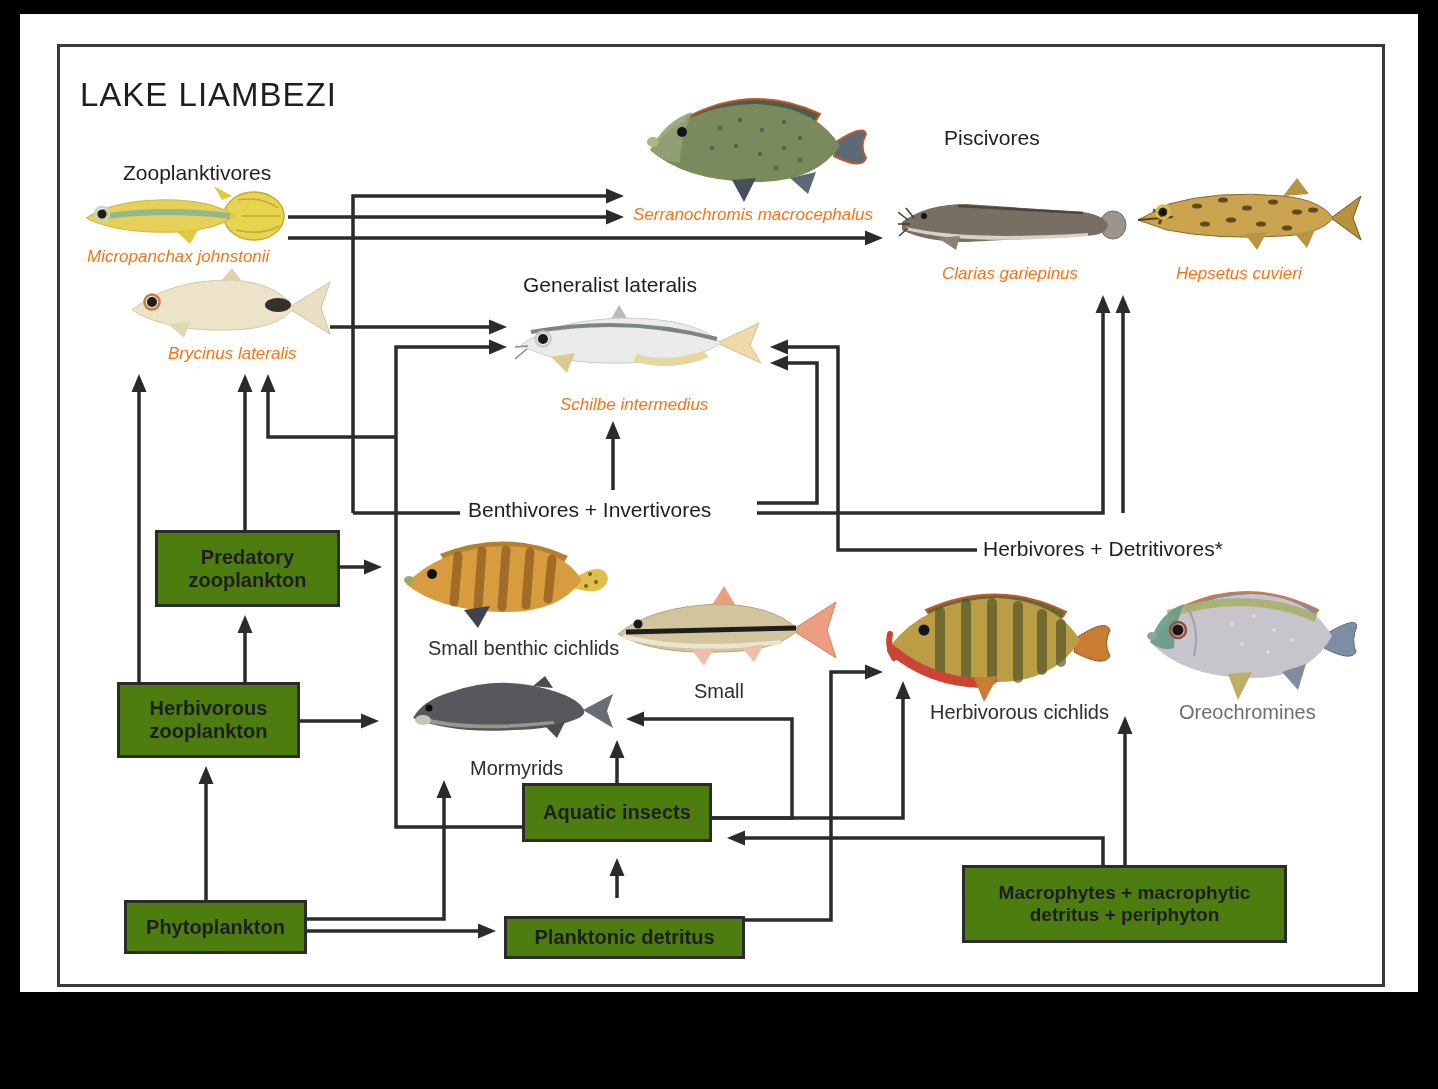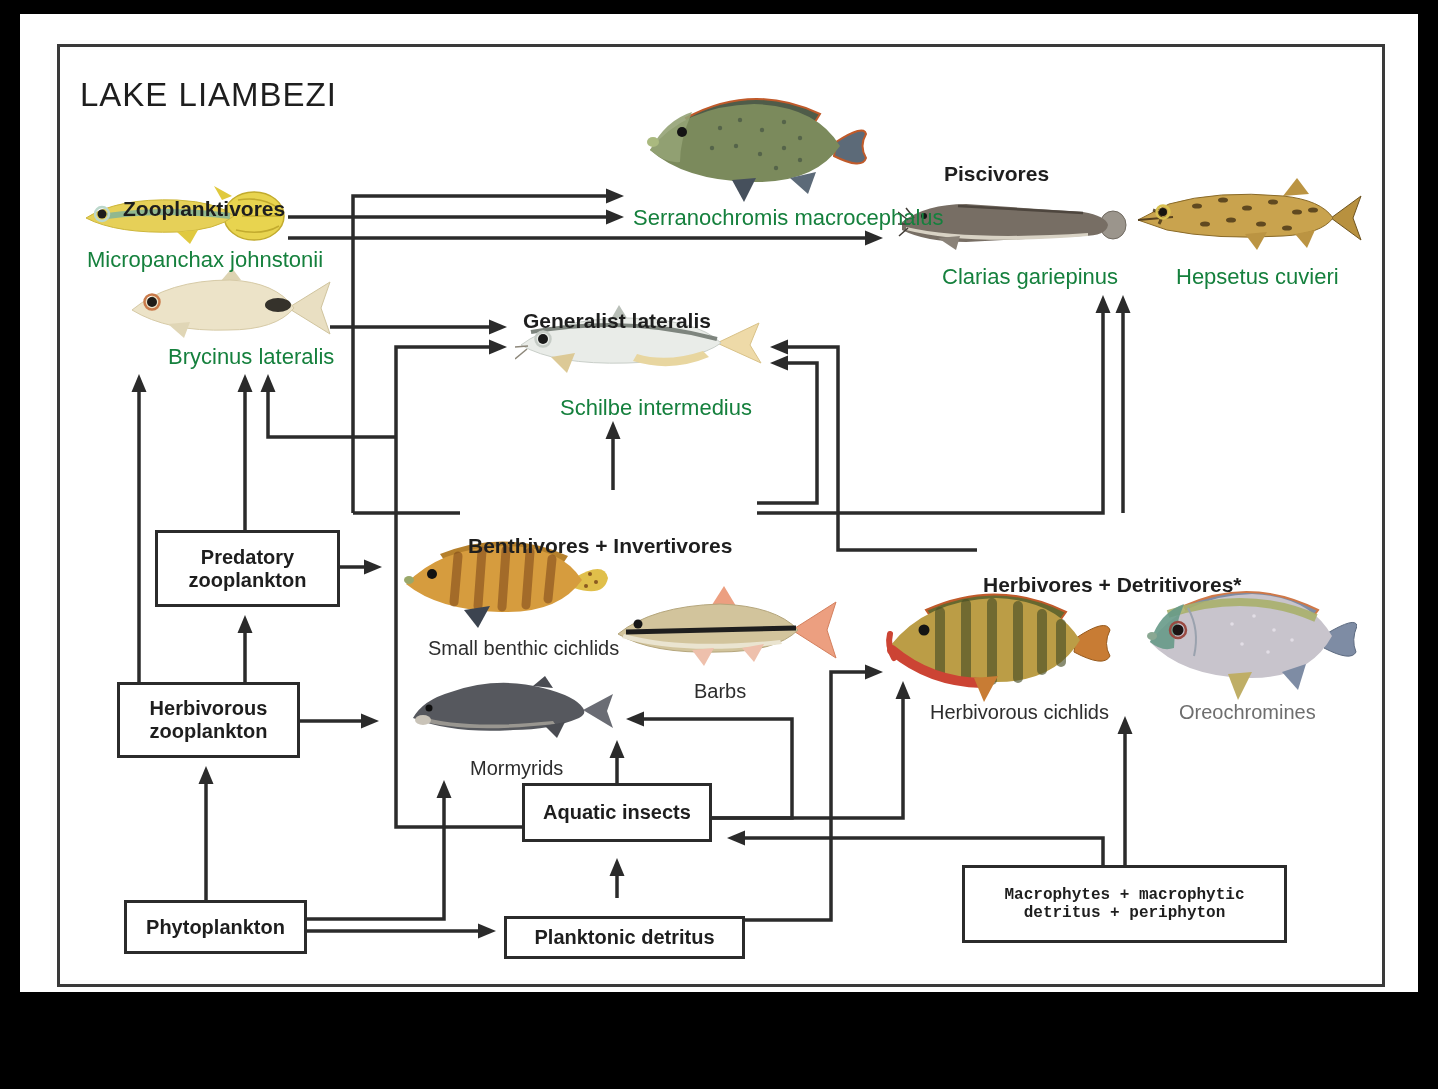--- a/index.html
+++ b/index.html
@@ -5,31 +5,31 @@
   html,body{margin:0;padding:0;}
   body{
     width:1438px;height:1089px;position:relative;overflow:hidden;
     background:#000;
     font-family:"Liberation Sans","DejaVu Sans",sans-serif;
   }
   .page{position:absolute;left:20px;top:14px;width:1398px;height:978px;background:#ffffff;}
   .frame{position:absolute;left:57px;top:44px;width:1322px;height:937px;border:3px solid #3a3a3a;}
   .abs{position:absolute;}
   .title{font-size:33px;font-weight:normal;color:#1e1e1e;letter-spacing:1px;white-space:nowrap;}
-  .hd{font-size:21px;font-weight:bold;color:#1e1e1e;white-space:nowrap;margin-top:36px;}
-  .sp{font-size:22px;color:#15803d;white-space:nowrap;}
+  .hd{font-size:21px;font-weight:normal;color:#1e1e1e;white-space:nowrap;}
+  .sp{font-size:17px;font-style:italic;color:#f97316;white-space:nowrap;}
   .cm{font-size:20px;color:#2d2d2d;white-space:nowrap;}
   .cm.muted{color:#6e6e6e;text-align:right;}
   .nbox{
-    position:absolute;border:3px solid #2b2b2b;background:#ffffff;
+    position:absolute;border:3px solid #2b2b2b;background:#4d7c0f;
     display:flex;align-items:center;justify-content:center;text-align:center;
     font-weight:bold;font-size:20px;color:#1e1e1e;line-height:1.15;box-sizing:border-box;
     padding:2px 6px;
   }
-  .nbox.small-font{font-size:16px;font-family:Liberation Mono, monospace;}
+  .nbox.small-font{font-size:19px;}
   svg.layer{position:absolute;left:0;top:0;}
   .fish{position:absolute;}
 </style>
 </head>
 <body>
 
 <div class="page"></div>
 <div class="frame"></div>
 
 <svg class="layer" width="1438" height="1089" viewBox="0 0 1438 1089">
@@ -281,21 +281,21 @@
 <div class="abs hd" style="left:983px;top:537px">Herbivores + Detritivores*</div>
 
 <div class="abs sp" style="left:87px;top:247px">Micropanchax johnstonii</div>
 <div class="abs sp" style="left:168px;top:344px">Brycinus lateralis</div>
 <div class="abs sp" style="left:633px;top:205px">Serranochromis macrocephalus</div>
 <div class="abs sp" style="left:942px;top:264px">Clarias gariepinus</div>
 <div class="abs sp" style="left:1176px;top:264px">Hepsetus cuvieri</div>
 <div class="abs sp" style="left:560px;top:395px">Schilbe intermedius</div>
 
 <div class="abs cm" style="left:428px;top:637px">Small benthic cichlids</div>
-<div class="abs cm" style="left:694px;top:680px">Barbs</div>
+<div class="abs cm" style="left:694px;top:680px">Small</div>
 <div class="abs cm" style="left:470px;top:757px">Mormyrids</div>
 <div class="abs cm" style="left:930px;top:701px">Herbivorous cichlids</div>
 <div class="abs cm muted" style="left:1179px;top:701px">Oreochromines</div>
 
 <div class="nbox" style="left:155px;top:530px;width:185px;height:77px">Predatory zooplankton</div>
 <div class="nbox" style="left:117px;top:682px;width:183px;height:76px">Herbivorous zooplankton</div>
 <div class="nbox" style="left:124px;top:900px;width:183px;height:54px">Phytoplankton</div>
 <div class="nbox" style="left:522px;top:783px;width:190px;height:59px">Aquatic insects</div>
 <div class="nbox" style="left:504px;top:916px;width:241px;height:43px">Planktonic detritus</div>
 <div class="nbox small-font" style="left:962px;top:865px;width:325px;height:78px">Macrophytes + macrophytic detritus + periphyton</div>

